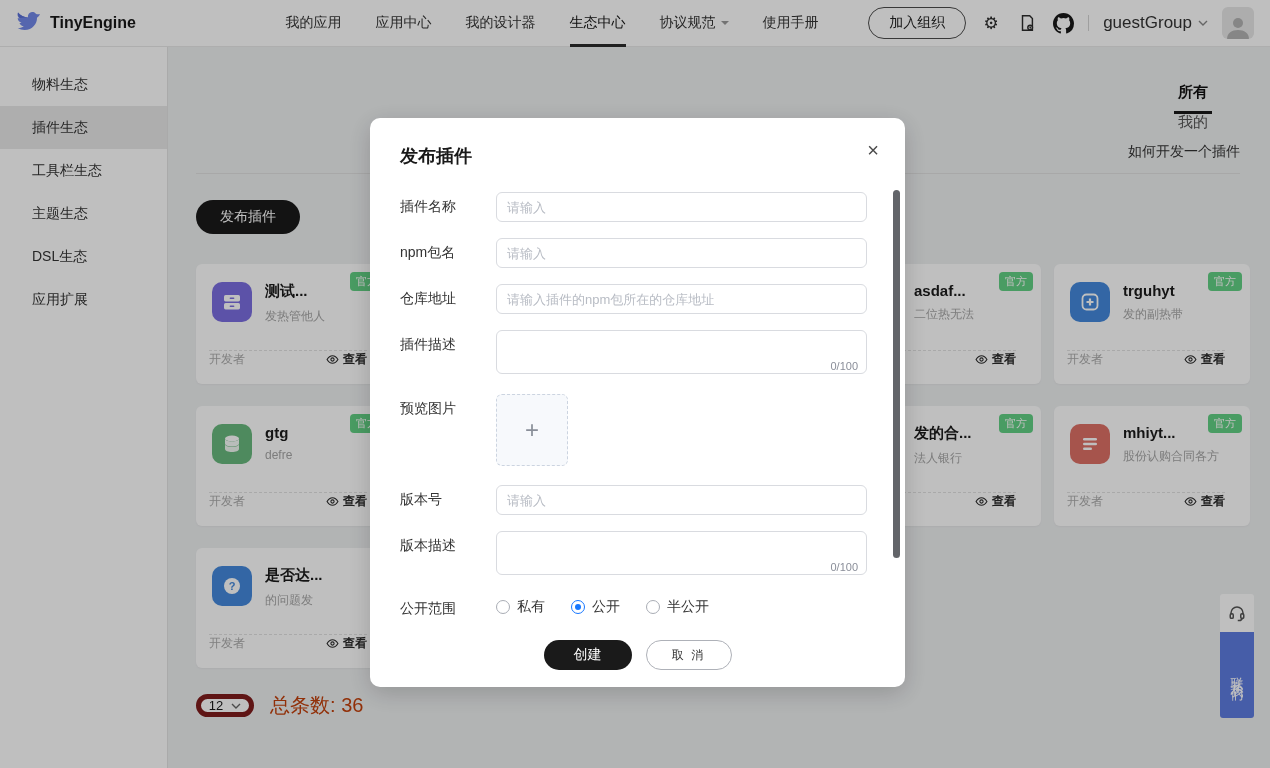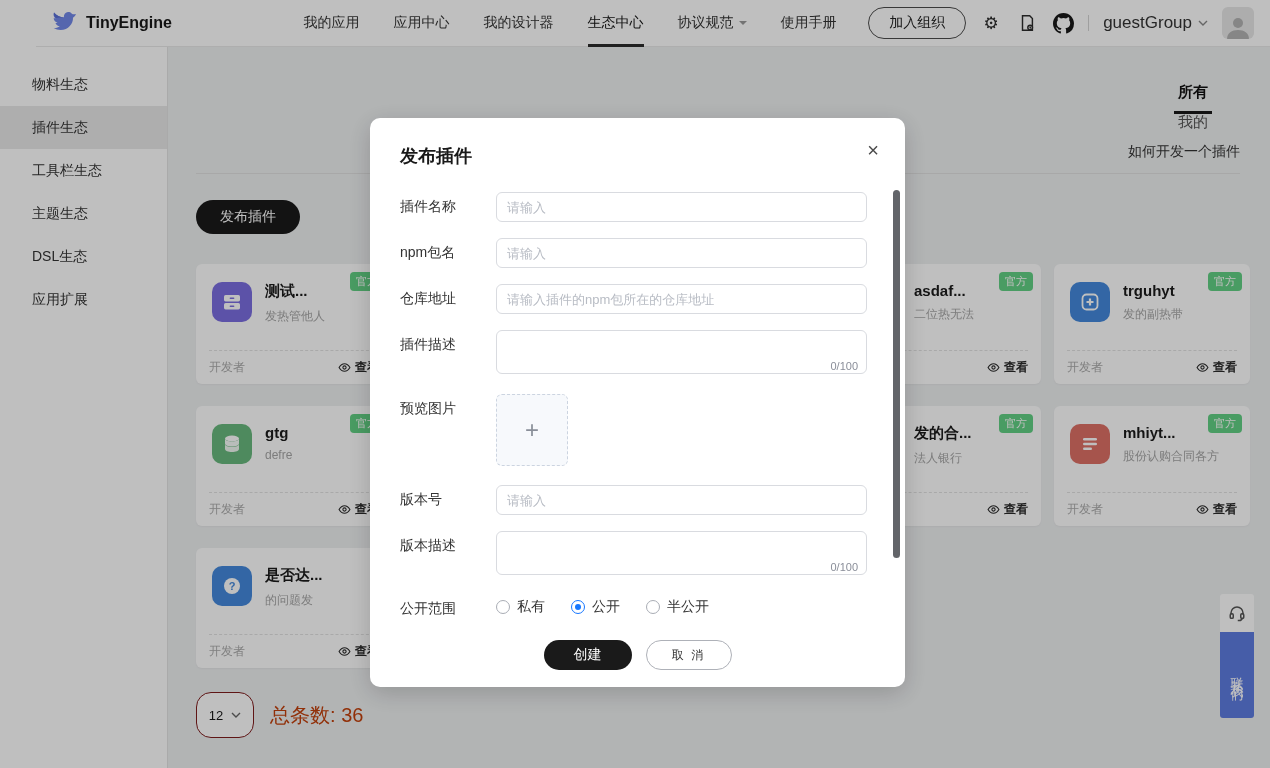--- a/index.html
+++ b/index.html
@@ -1,21 +1,21 @@
 <!DOCTYPE html>
 <html><head>
 <meta charset="utf-8">
 <style>
   * { margin:0; padding:0; box-sizing:border-box; }
   html,body { width:1270px; height:768px; overflow:hidden;
     font-family:"Liberation Sans","DejaVu Sans",sans-serif; background:#fff; color:#191919; }
 
   
   .navbar { position:relative; height:47px; background:#fff; border-bottom:1px solid #e8e8e8;
-    display:flex; align-items:center; padding:16px 16px;margin-left:36px; }
+    display:flex; align-items:center; padding:16px 16px; }
   .brand { display:flex; align-items:center; gap:8px; width:220px; cursor:pointer; }
   .brand-name { font-size:16px; font-weight:700; }
   .nav-menu { flex:1; display:flex; justify-content:center; gap:34px; }
   .nav-item { position:relative; font-size:14px; color:#333; height:47px; display:flex;
     align-items:center; cursor:pointer; }
   .nav-item.active { color:#111; font-weight:500; }
   .nav-item.active::after { content:""; position:absolute; left:50%; transform:translateX(-50%);
     bottom:0; width:56px; height:3px; background:#2b2b2b; }
   .caret-down { width:0; height:0; border:4px solid transparent; border-top-color:#9a9a9a;
     margin-left:5px; margin-top:4px; }
@@ -59,29 +59,29 @@
     align-items:center; justify-content:center; }
   .ico-purple { background:#7b6ee0; } .ico-green { background:#69b97e; }
   .ico-blue { background:#4489dc; } .ico-red { background:#de7066; }
   .ico-hidden { background:transparent; }
   .card-title { font-size:15px; font-weight:700; color:#1b1b1b; white-space:nowrap; overflow:hidden;
     max-width:100px; }
   .card-sub { font-size:12px; color:#a6a6a6; margin-top:7px; white-space:nowrap; overflow:hidden;
     max-width:108px; }
   .badge { position:absolute; top:8px; right:8px; background:#62d084; color:#fff; font-size:11px;
     padding:2px 6px; border-radius:4px; }
-  .card-foot { position:absolute; left:0; right:0; bottom:0; height:34px; margin:0 13px;
-    border-top:1px dashed #e2e2e2; display:flex; align-items:center; justify-content:space-between; }
+  .card-foot { position:absolute; left:0; right:12px; bottom:0; height:34px; margin:0 13px;
+    border-top:1px dashed #e2e2e2; display:flex; align-items:flex-start; justify-content:space-between; }
   .dev-label { font-size:12px; color:#ababab; }
   .view-link { margin-left:auto; display:flex; align-items:center; gap:4px; font-size:12px;
     color:#2b2b2b; font-weight:600; cursor:pointer; }
 
   
   .pager { margin-top:18px; display:flex; align-items:center; gap:16px; }
-  .size-select { width:58px; height:46px; border:1px solid #7f1d1d; border-radius:15px; background:#fff;
+  .size-select { width:58px; height:23px; border:5px solid #7f1d1d; border-radius:15px; background:#fff;
     display:flex; align-items:center; justify-content:center; gap:8px; font-size:13px; cursor:pointer; }
   .total-text { font-size:20px; color:#c2410c; }
 
   
   .contact { position:fixed; right:16px; bottom:50px; width:34px; z-index:1; }
   .headset-box { width:34px; height:38px; background:#fff; border-radius:3px 3px 0 0; display:flex;
     align-items:center; justify-content:center; cursor:pointer; }
   .contact-strip { width:34px; background:#5e7ce0; color:#fff; font-size:13px; text-align:center;
     line-height:19px; padding:6px 0 8px; border-radius:0 0 3px 3px; cursor:pointer;
     writing-mode:vertical-lr; letter-spacing:4px; height:86px; display:flex; align-items:center;

